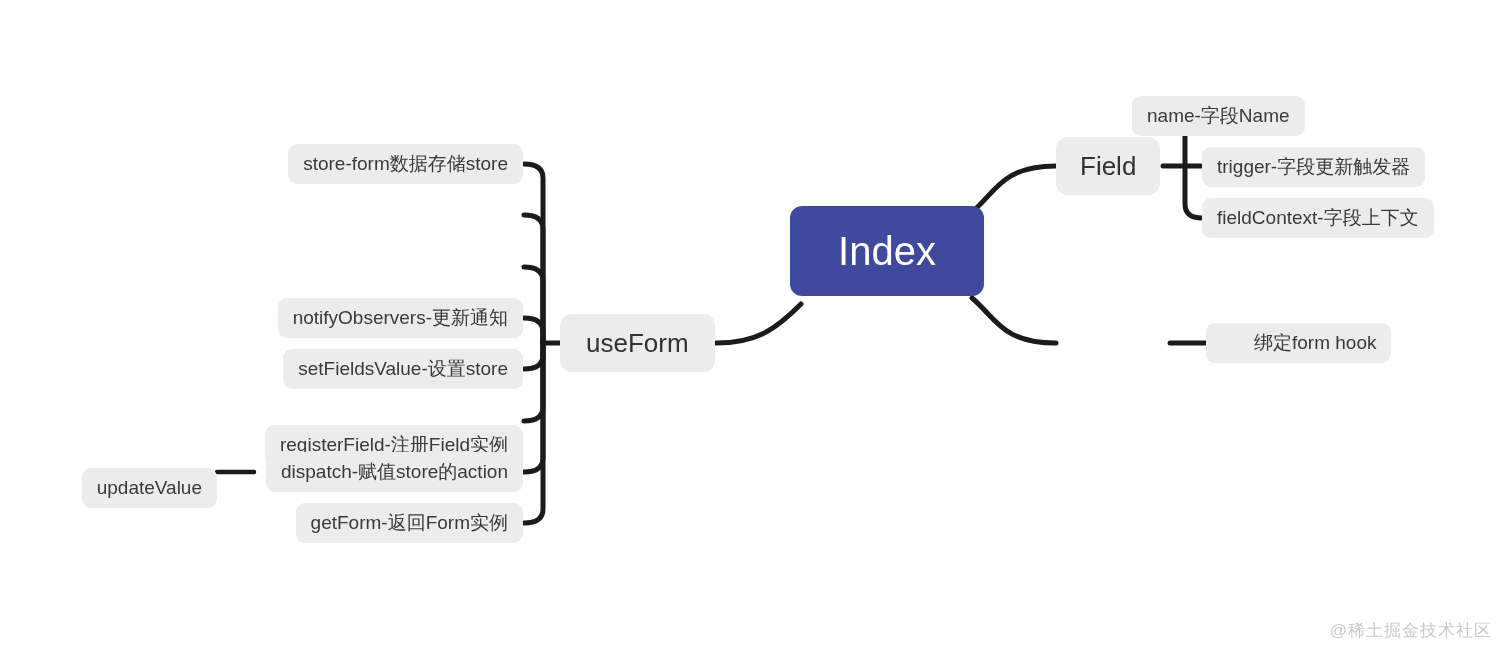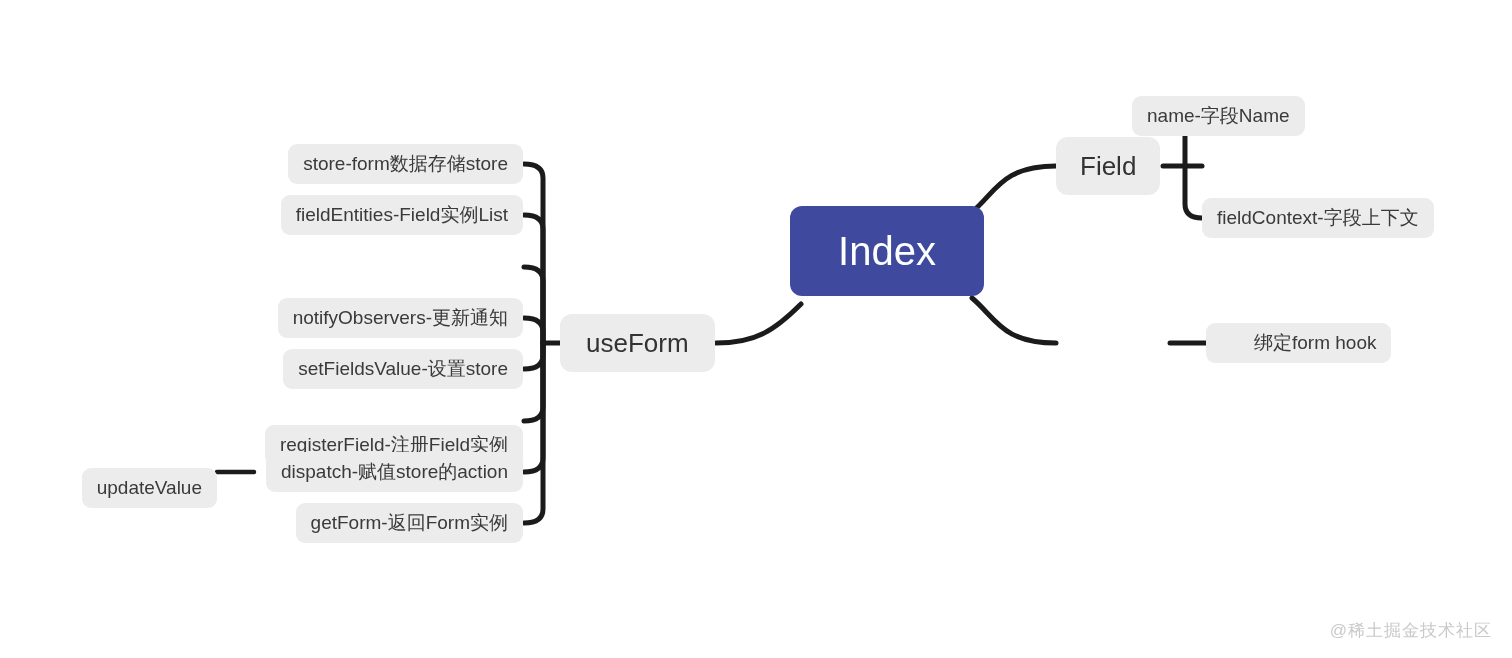--- a/index.html
+++ b/index.html
@@ -95,30 +95,30 @@
     <path d="M 1202 218 Q 1185 218 1185 204 L 1185 166"></path>
 
     <path d="M 1170 343 L 1206 343"></path>
   </svg>
 
   <div class="node root">Index</div>
 
   <div class="node branch" style="left:560px; top:314px; padding:0 26px;">useForm</div>
 
   <div class="node chip l-chip" style="top:144px;">store-form数据存储store</div>
-  <div class="node chip l-chip" style="top:195px;">fieldEntities-Field实例List</div>
   <div class="node chip l-chip" style="top:298px;">notifyObservers-更新通知</div>
   <div class="node chip l-chip" style="top:349px;">setFieldsValue-设置store</div>
   <div class="node chip l-chip" style="top:401px;margin-top:24px;">registerField-注册Field实例</div>
   <div class="node chip l-chip" style="top:452px;">dispatch-赋值store的action</div>
   <div class="node chip l-chip" style="top:503px;">getForm-返回Form实例</div>
 
   <div class="node chip" style="right:1295px; top:468px;">updateValue</div>
 
   <div class="node branch" style="left:1056px; top:137px;">Field</div>
   <div class="node chip" style="left:1132px; top:96px;">name-字段Name</div>
+  <div class="node chip" style="left:1202px; top:147px;">trigger-字段更新触发器</div>
   <div class="node chip" style="left:1202px; top:198px;">fieldContext-字段上下文</div>
 
   <div class="node chip" style="left:1206px; top:323px;padding-left:48px;">绑定form hook</div>
 
   <div class="watermark">@稀土掘金技术社区</div>
 
 </div>
 
 </body></html>

